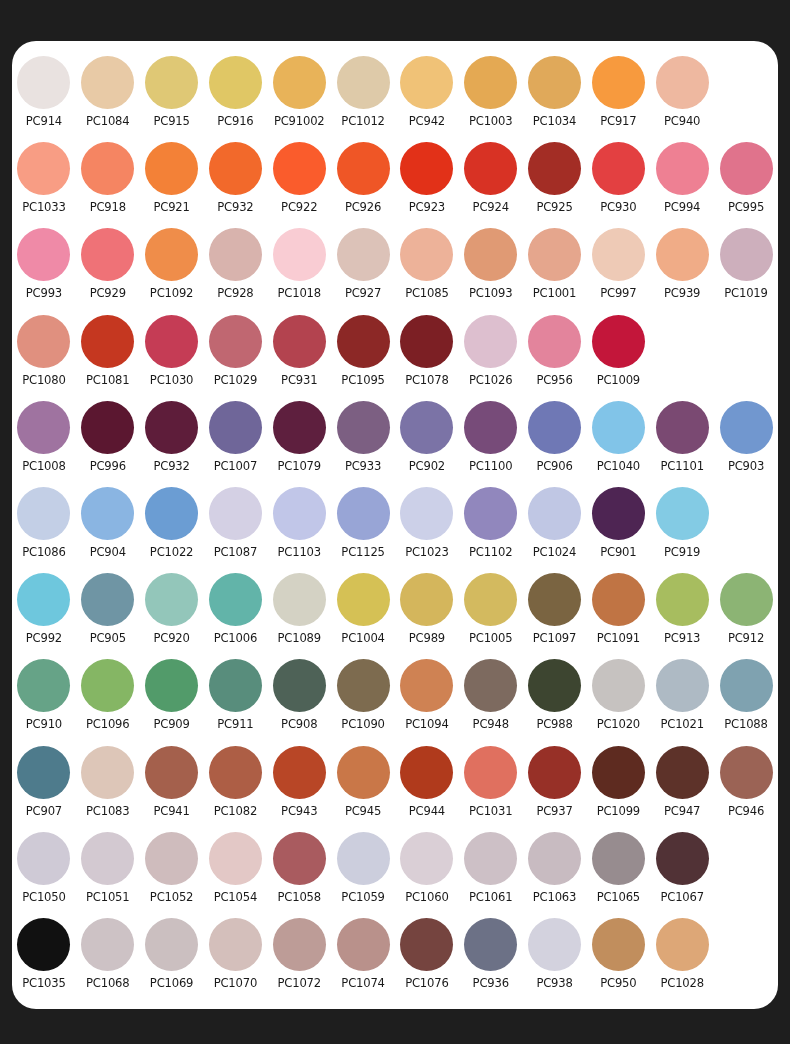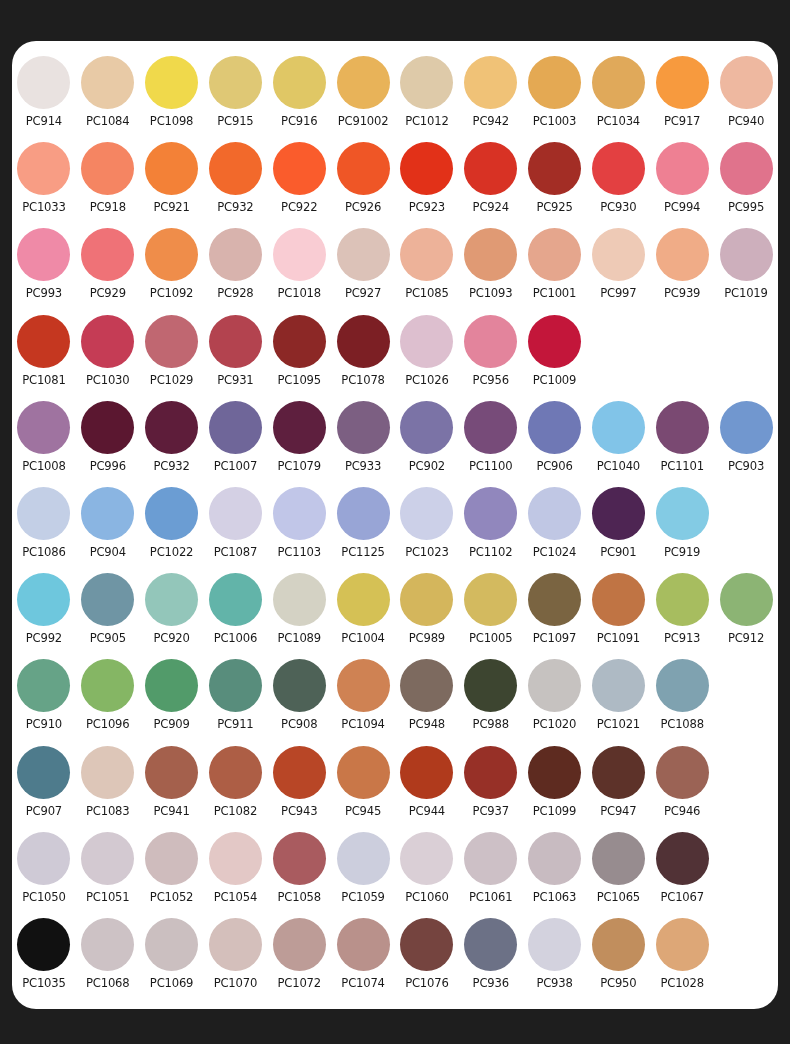--- a/index.html
+++ b/index.html
@@ -86,24 +86,20 @@
       <div class="swatch-row">
         <div class="swatch-cell">
           <div class="swatch-dot" style="background-color: rgb(233, 226, 224);"></div>
           <div class="swatch-label">PC914</div>
         </div>
         <div class="swatch-cell">
           <div class="swatch-dot" style="background-color: rgb(232, 202, 166);"></div>
           <div class="swatch-label">PC1084</div>
         </div>
         <div class="swatch-cell">
-          <div class="swatch-dot" style="background-color: rgb(240, 217, 75);"></div>
-          <div class="swatch-label">PC1098</div>
-        </div>
-        <div class="swatch-cell">
           <div class="swatch-dot" style="background-color: rgb(223, 200, 117);"></div>
           <div class="swatch-label">PC915</div>
         </div>
         <div class="swatch-cell">
           <div class="swatch-dot" style="background-color: rgb(224, 199, 101);"></div>
           <div class="swatch-label">PC916</div>
         </div>
         <div class="swatch-cell">
           <div class="swatch-dot" style="background-color: rgb(232, 179, 89);"></div>
           <div class="swatch-label">PC91002</div>
@@ -228,20 +224,24 @@
           <div class="swatch-dot" style="background-color: rgb(240, 172, 135);"></div>
           <div class="swatch-label">PC939</div>
         </div>
         <div class="swatch-cell">
           <div class="swatch-dot" style="background-color: rgb(205, 175, 188);"></div>
           <div class="swatch-label">PC1019</div>
         </div>
       </div>
       <div class="swatch-row">
         <div class="swatch-cell">
+          <div class="swatch-dot" style="background-color: rgb(224, 144, 127);"></div>
+          <div class="swatch-label">PC1080</div>
+        </div>
+        <div class="swatch-cell">
           <div class="swatch-dot" style="background-color: rgb(197, 55, 32);"></div>
           <div class="swatch-label">PC1081</div>
         </div>
         <div class="swatch-cell">
           <div class="swatch-dot" style="background-color: rgb(197, 60, 85);"></div>
           <div class="swatch-label">PC1030</div>
         </div>
         <div class="swatch-cell">
           <div class="swatch-dot" style="background-color: rgb(192, 103, 113);"></div>
           <div class="swatch-label">PC1029</div>
@@ -432,20 +432,24 @@
         </div>
         <div class="swatch-cell">
           <div class="swatch-dot" style="background-color: rgb(88, 141, 124);"></div>
           <div class="swatch-label">PC911</div>
         </div>
         <div class="swatch-cell">
           <div class="swatch-dot" style="background-color: rgb(78, 98, 87);"></div>
           <div class="swatch-label">PC908</div>
         </div>
         <div class="swatch-cell">
+          <div class="swatch-dot" style="background-color: rgb(125, 107, 79);"></div>
+          <div class="swatch-label">PC1090</div>
+        </div>
+        <div class="swatch-cell">
           <div class="swatch-dot" style="background-color: rgb(207, 130, 83);"></div>
           <div class="swatch-label">PC1094</div>
         </div>
         <div class="swatch-cell">
           <div class="swatch-dot" style="background-color: rgb(125, 106, 95);"></div>
           <div class="swatch-label">PC948</div>
         </div>
         <div class="swatch-cell">
           <div class="swatch-dot" style="background-color: rgb(61, 69, 48);"></div>
           <div class="swatch-label">PC988</div>
@@ -486,20 +490,24 @@
         </div>
         <div class="swatch-cell">
           <div class="swatch-dot" style="background-color: rgb(201, 119, 72);"></div>
           <div class="swatch-label">PC945</div>
         </div>
         <div class="swatch-cell">
           <div class="swatch-dot" style="background-color: rgb(176, 58, 28);"></div>
           <div class="swatch-label">PC944</div>
         </div>
         <div class="swatch-cell">
+          <div class="swatch-dot" style="background-color: rgb(224, 112, 95);"></div>
+          <div class="swatch-label">PC1031</div>
+        </div>
+        <div class="swatch-cell">
           <div class="swatch-dot" style="background-color: rgb(151, 48, 39);"></div>
           <div class="swatch-label">PC937</div>
         </div>
         <div class="swatch-cell">
           <div class="swatch-dot" style="background-color: rgb(94, 43, 32);"></div>
           <div class="swatch-label">PC1099</div>
         </div>
         <div class="swatch-cell">
           <div class="swatch-dot" style="background-color: rgb(93, 50, 41);"></div>
           <div class="swatch-label">PC947</div>

